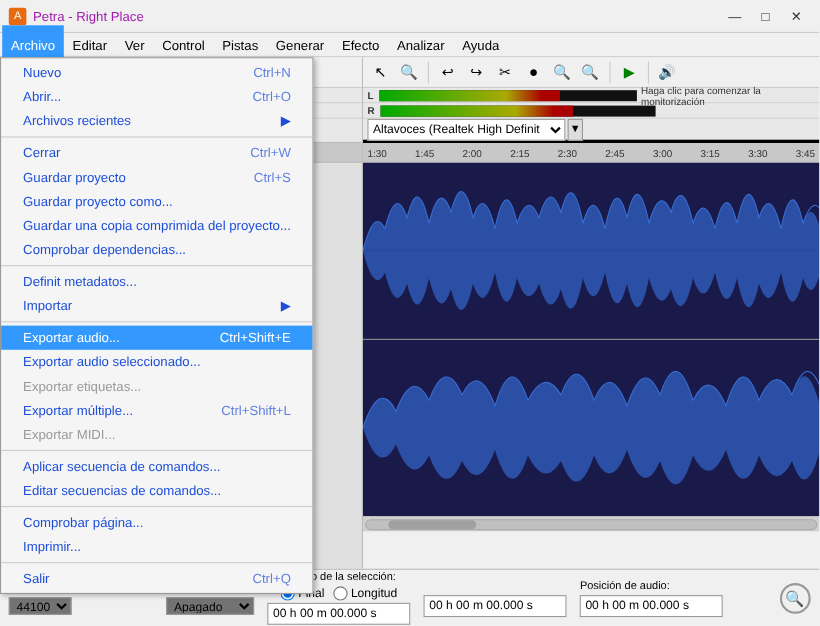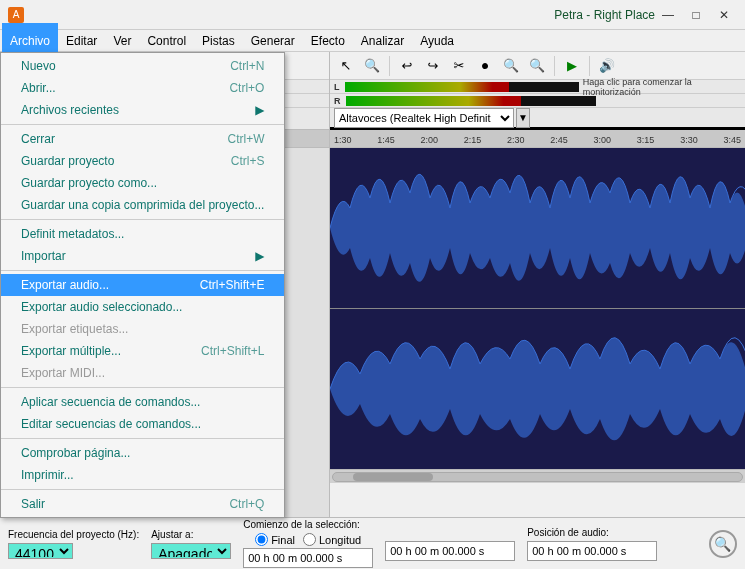--- a/index.html
+++ b/index.html
@@ -29,22 +29,21 @@
       margin-right: 6px;
       background: #e86a10;
       border-radius: 2px;
       display: flex;
       align-items: center;
       justify-content: center;
     }
     .title-bar-text {
       flex: 1;
       font-size: 12px;
-      color: #14532d;
-      text-align: right;
+      color: #a21caf;
     }
     .title-bar-buttons {
       display: flex;
       gap: 2px;
     }
     .title-btn {
       width: 26px;
       height: 20px;
       border: none;
       background: transparent;
@@ -93,21 +92,21 @@
       padding: 2px 0;
     }
     .dropdown-item {
       display: flex;
       align-items: center;
       justify-content: space-between;
       padding: 3px 20px 3px 20px;
       height: 22px;
       cursor: pointer;
       font-size: 12px;
-      color: #0f766e;
+      color: #1d4ed8;
       white-space: nowrap;
     }
     .dropdown-item.highlighted {
       background: #3399ff;
       color: white;
     }
     .dropdown-item.disabled {
       color: #999;
       cursor: default;
     }
@@ -158,23 +157,23 @@
     }
     .status-input {
       border: 1px solid #999;
       background: white;
       padding: 2px 4px;
       font-size: 11px;
       height: 20px;
     }
     .status-select {
       border: 1px solid #999;
-      background: #5eead4;
+      background: #737373;
       padding: 1px 2px;
-      font-size: 14px;
+      font-size: 11px;
       height: 16px;
       cursor: pointer;
     }
     .radio-group {
       display: flex;
       align-items: center;
       gap: 8px;
     }
     .radio-label {
       display: flex;
@@ -252,20 +251,23 @@
   </div>
   <div class="dropdown-item">
     <span>Guardar proyecto</span>
     <span class="shortcut">Ctrl+S</span>
   </div>
   <div class="dropdown-item">
     <span>Guardar proyecto como...</span>
   </div>
   <div class="dropdown-item">
     <span>Guardar una copia comprimida del proyecto...</span>
+  </div>
+  <div class="dropdown-item">
+    <span>Comprobar dependencias...</span>
   </div>
 
   <div class="dropdown-separator"></div>
 
   <div class="dropdown-item">
     <span>Definit metadatos...</span>
   </div>
   <div class="dropdown-item">
     <span>Importar</span>
     <span class="arrow">▶</span>

